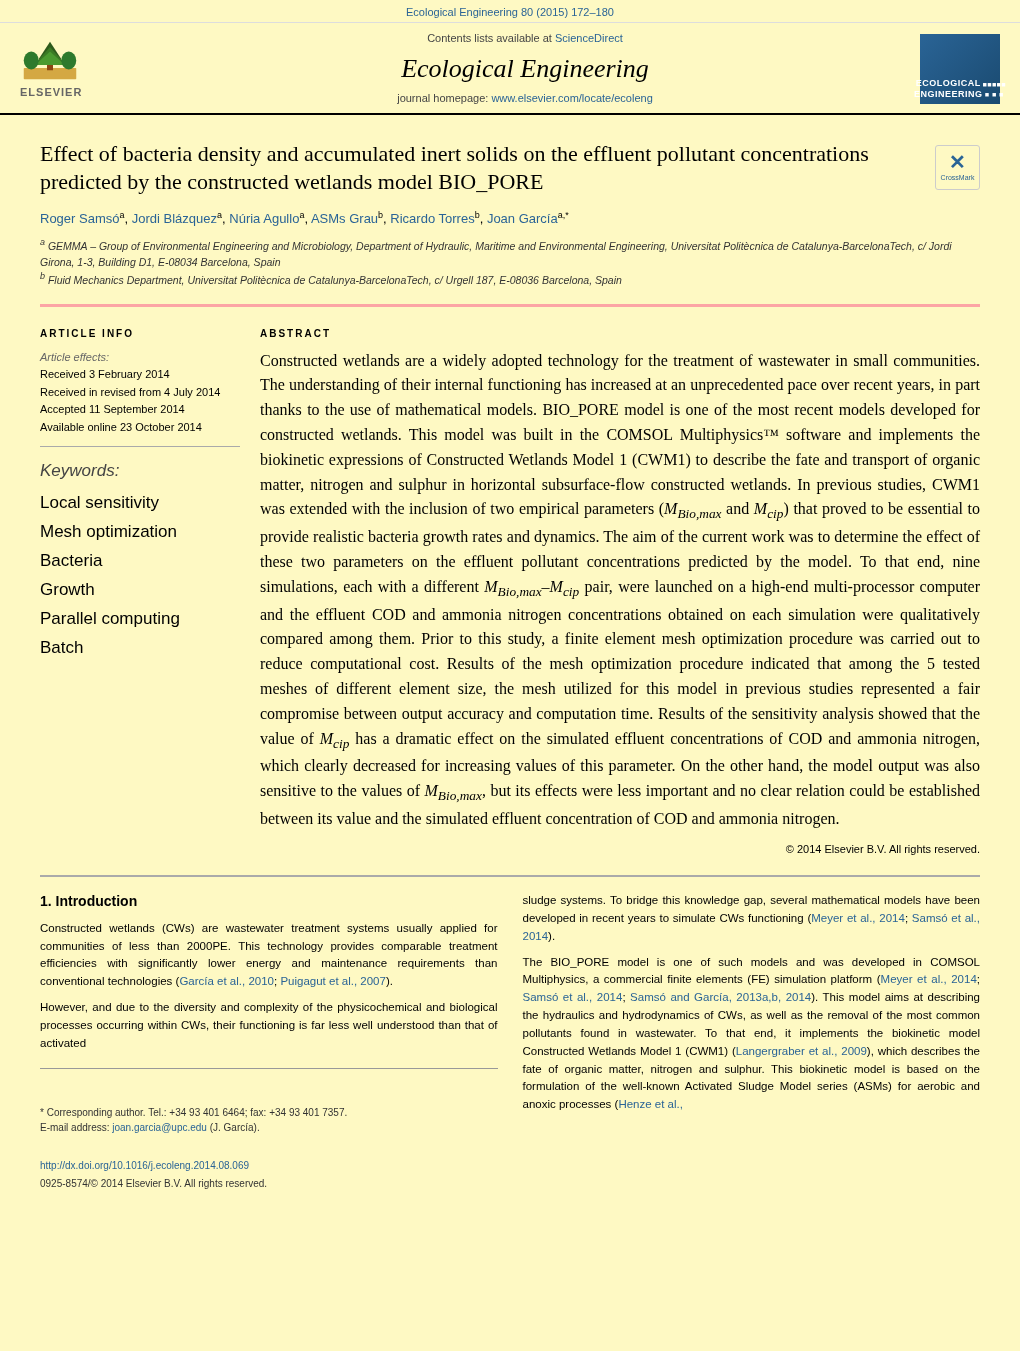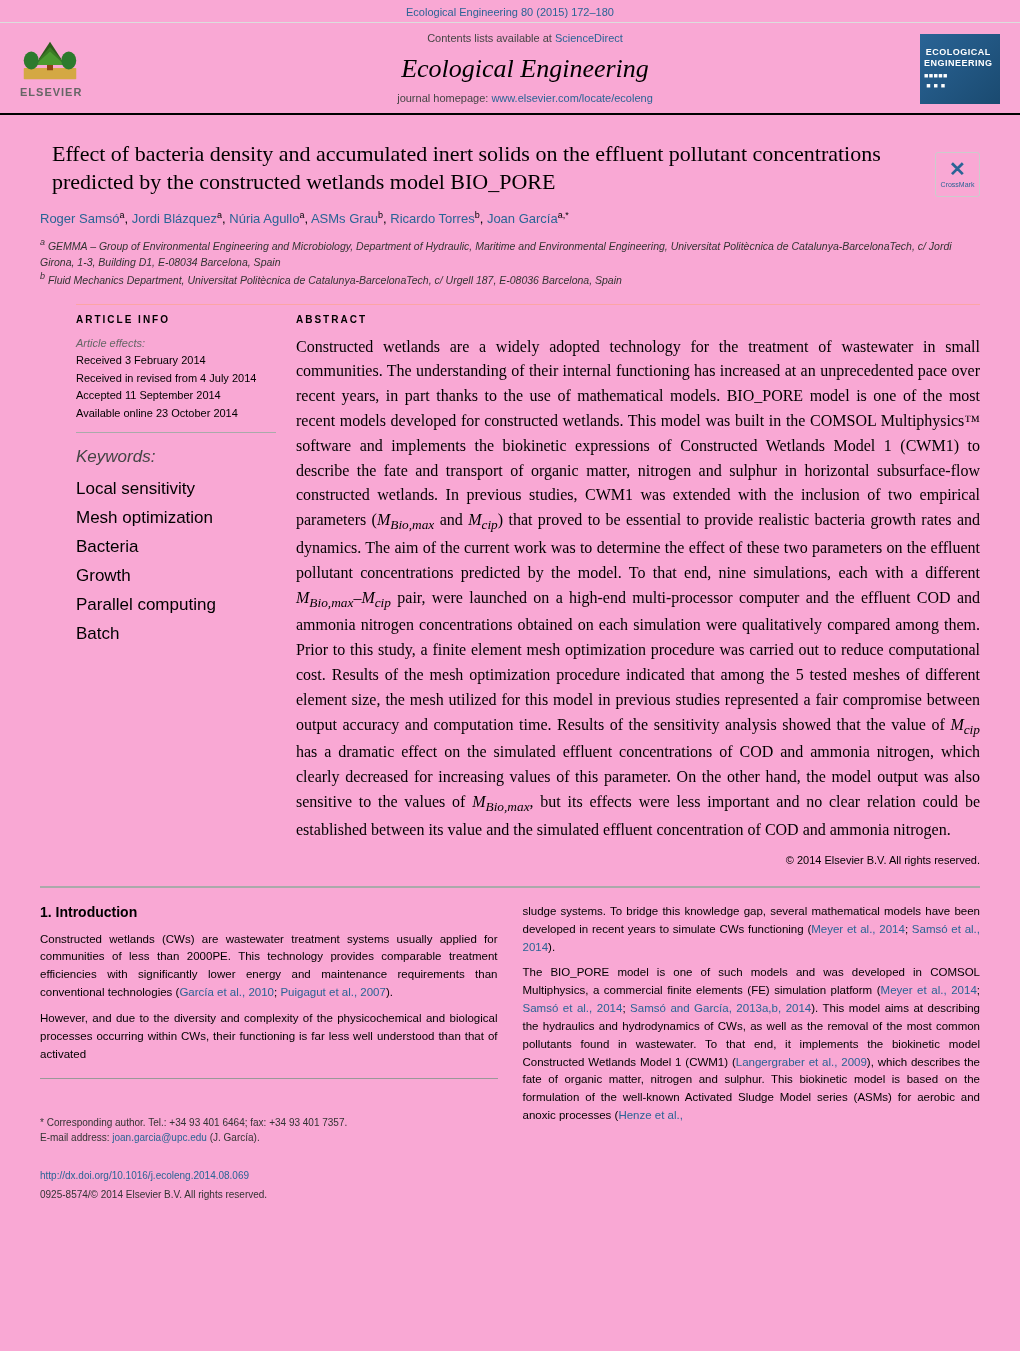--- a/index.html
+++ b/index.html
@@ -8,21 +8,21 @@
       background: #fff;
       color: #000;
       width: 1020px;
       min-height: 1351px;
       font-size: 13px;
       line-height: 1.4;
     }
     .page {
       width: 1020px;
       min-height: 1351px;
-      background: #f9a8d4;
+      background: #fef9c3;
       padding: 0;
     }
     
     .journal-header {
       border-bottom: 2px solid #000;
       padding: 8px 20px 6px 20px;
       display: flex;
       align-items: center;
       justify-content: space-between;
     }
@@ -73,22 +73,22 @@
       color: #444;
     }
     .homepage-link {
       color: #2a6496;
     }
     .eco-logo-box {
       width: 80px;
       height: 70px;
       background: linear-gradient(135deg, #2a6496, #1a4a70);
       display: flex;
-      flex-direction: column;
-      align-items: flex-start;
+      flex-direction: row;
+      align-items: flex-end;
       justify-content: center;
       color: white;
       font-size: 7px;
       font-family: Arial, sans-serif;
       text-align: center;
       padding: 4px;
       font-weight: bold;
       letter-spacing: 0.5px;
     }
     .eco-logo-line1 { font-size: 9px; line-height: 1.2; }
@@ -105,25 +105,24 @@
     }
 
     
     .main-content {
       padding: 15px 40px 20px 40px;
     }
 
     
     .article-title-section {
       display: flex;
-      align-items: flex-end;
+      align-items: flex-start;
       justify-content: space-between;
       margin-bottom: 12px;
       padding-top: 10px;
-      margin-left: 12px;
     }
     .article-title {
       font-size: 22px;
       font-weight: normal;
       font-family: 'Times New Roman', serif;
       line-height: 1.3;
       flex: 1;
       padding-right: 20px;
     }
     .crossmark-badge {
@@ -168,23 +167,22 @@
       margin-bottom: 10px;
       font-family: Arial, sans-serif;
       line-height: 1.5;
     }
 
     
     .two-col {
       display: flex;
       gap: 20px;
       margin-top: 15px;
-      border-top: 1px solid #fca5a5;
-      padding-top: 8px;
-      margin-left: 36px;
+      border-top: 3px solid #fca5a5;
+      padding-top: 20px;
     }
     .left-col {
       width: 200px;
       flex-shrink: 0;
     }
     .right-col {
       flex: 1;
     }
 
     

